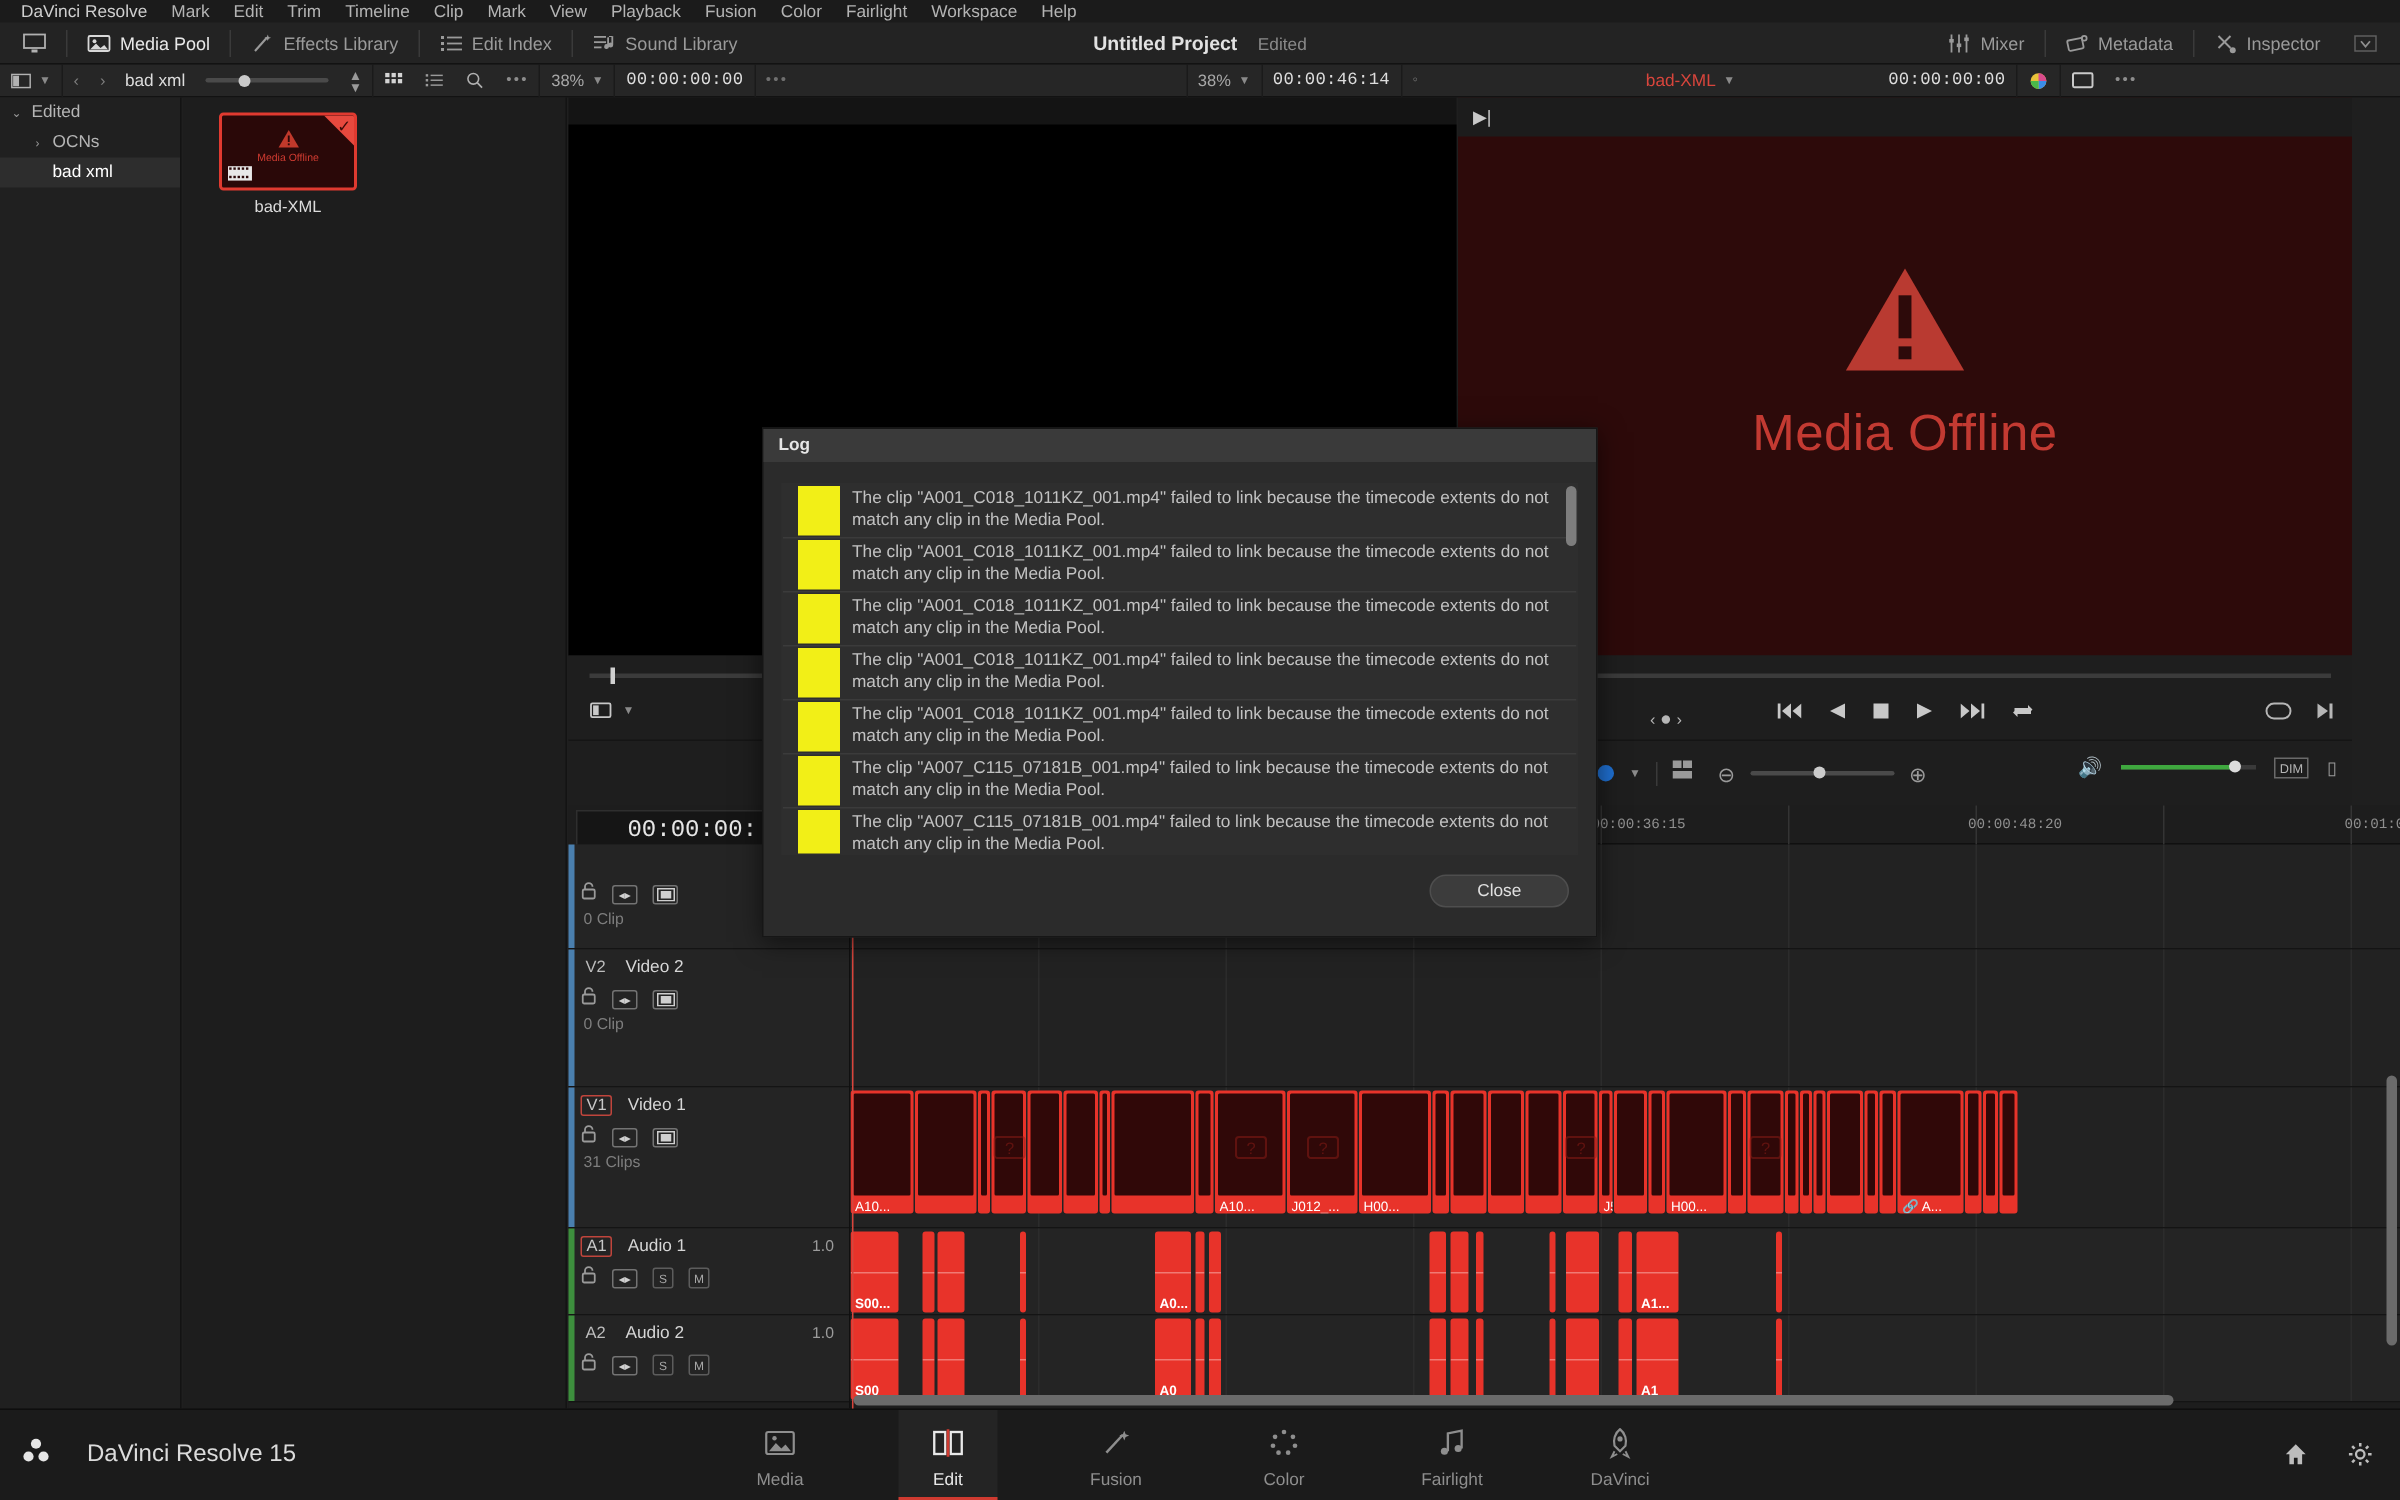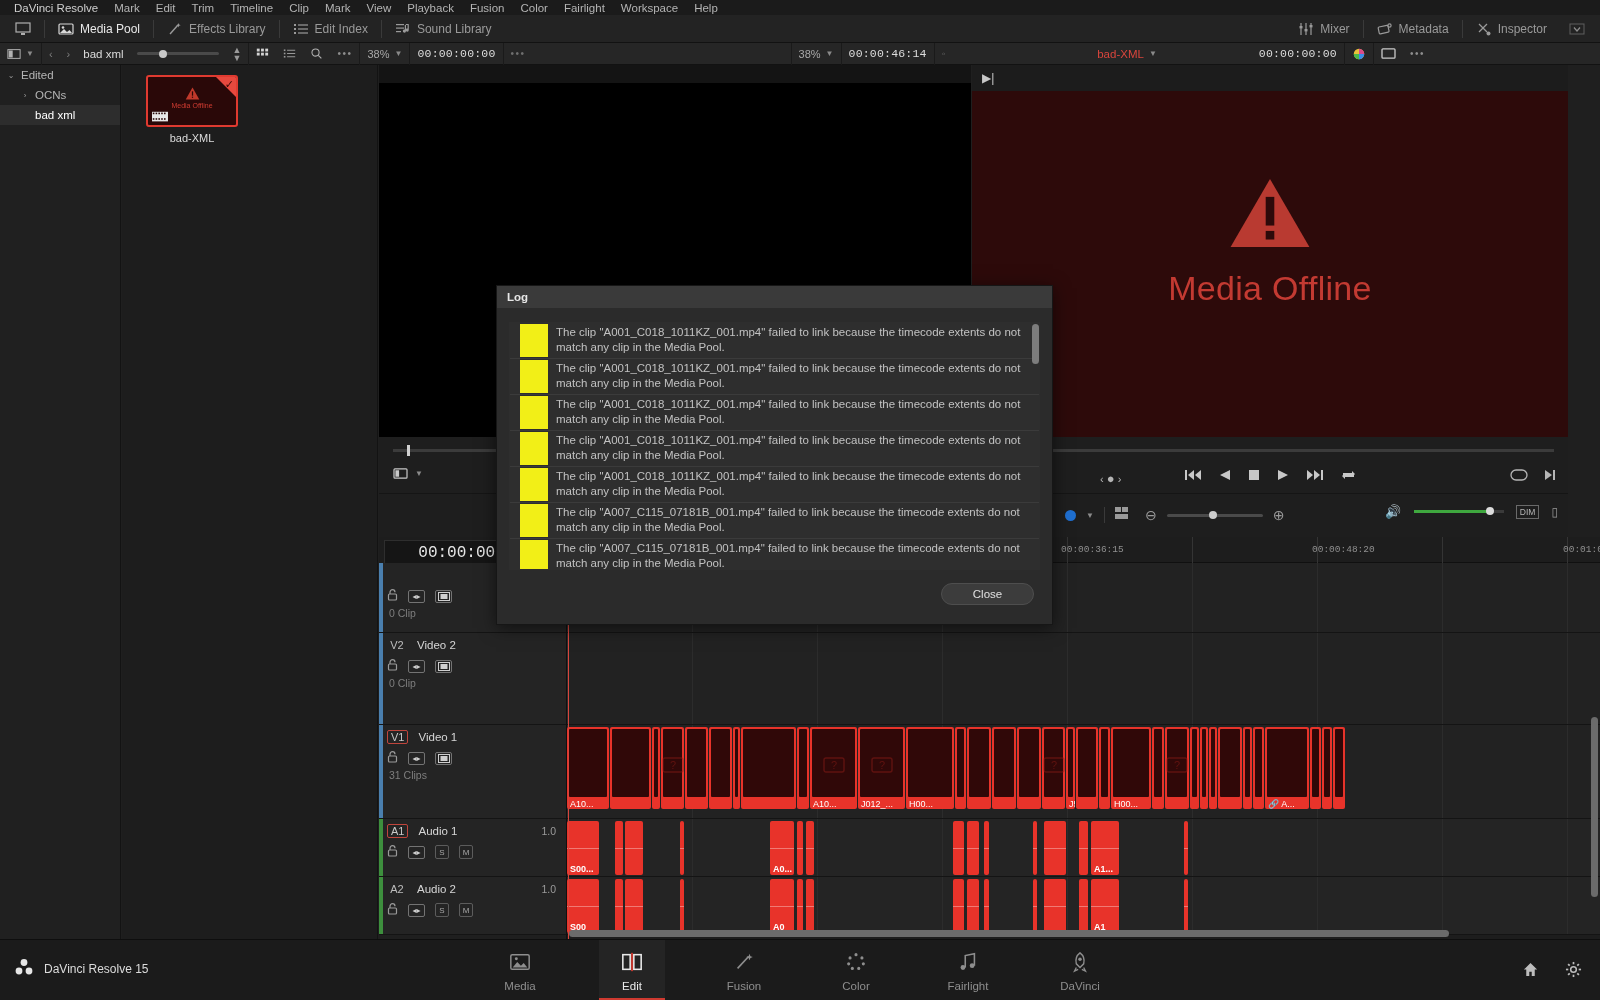--- a/index.html
+++ b/index.html
@@ -185,32 +185,32 @@
   .aclip .lab { position: absolute; left: 3px; bottom: 1px; font-size: 9px; color: #fff; white-space: nowrap; }
 
   .hscroll { position: absolute; left: 190px; bottom: 2px; height: 7px; background: #6b6b6b; border-radius: 4px; z-index: 30; }
   .vscroll { position: absolute; right: 2px; top: 180px; width: 7px; height: 180px; background: #6b6b6b; border-radius: 4px; z-index: 30; }
 
   
   .bottombar {
     position: absolute; left: 0; right: 0; bottom: 0; height: 61px;
     background: #1b1b1b; border-top: 1px solid #0e0e0e;
   }
-  .brand-bl { position: absolute; left: 14px; top: 18px; display: flex; align-items: center; gap: 10px; font-size: 12px; color: #dcdcdc; }
+  .brand-bl { position: absolute; left: 14px; top: 18px; display: flex; align-items: center; gap: 24px; font-size: 16px; color: #dcdcdc; }
   .pages { position: absolute; left: 0; right: 0; top: 0; height: 61px; display: flex; align-items: center; justify-content: center; gap: 46px; }
   .page { width: 66px; text-align: center; color: #8e8e8e; cursor: pointer; position: relative; height: 61px; padding-top: 11px; }
   .page .pname { font-size: 11.5px; margin-top: 3px; }
   .page.active { color: #e9e9e9; background: #242424; }
   .page.active::after { content: ""; position: absolute; left: 0; right: 0; bottom: 0; height: 3px; background: #cf3a30; }
   .page svg { width: 22px; height: 22px; }
   .bb-right { position: absolute; right: 18px; top: 21px; display: flex; gap: 26px; color: #bdbdbd; }
 
   
   .dlg {
-    position: absolute; left: 496px; top: 285px; width: 557px; height: 340px;
+    position: absolute; left: 508px; top: 285px; width: 557px; height: 340px;
     background: #2b2b2b; border: 1px solid #161616; z-index: 200;
     box-shadow: 0 3px 16px rgba(0,0,0,.55);
   }
   .dlg-title {
     height: 22px; background: #3a3a3a; display: flex; align-items: center;
     padding-left: 10px; font-size: 11.5px; color: #e6e6e6; font-weight: bold;
   }
   .dlg-list {
     position: absolute; left: 12px; right: 12px; top: 36px; height: 248px;
     background: #2e2e2e; overflow: hidden; border: 1px solid #2e2e2e;
@@ -306,20 +306,24 @@
                 <rect x="1" y="6.5" width="8" height="1.2"></rect>
                 <rect x="1" y="10" width="5" height="1.2"></rect>
                 <path d="M11 3 v7 a1.6 1.6 0 1 1 -1.2-1.5 V4 l4-1 v6 a1.6 1.6 0 1 1 -1.2-1.5 V3z"></path>
               </g>
             </svg>
           </span>
         <span>Sound Library</span>
       </div>
     </div>
 
+    <div class="proj-title">
+      <span>Untitled Project</span>
+      <span class="edited">Edited</span>
+    </div>
 
     <div class="tb-right">
       <div class="tb-btn">
         <span class="ico">
             <svg viewBox="0 0 16 16">
               <g stroke="#9a9a9a" stroke-width="1.2">
                 <line x1="3" y1="2" x2="3" y2="14"></line>
                 <line x1="8" y1="2" x2="8" y2="14"></line>
                 <line x1="13" y1="2" x2="13" y2="14"></line>
               </g>

